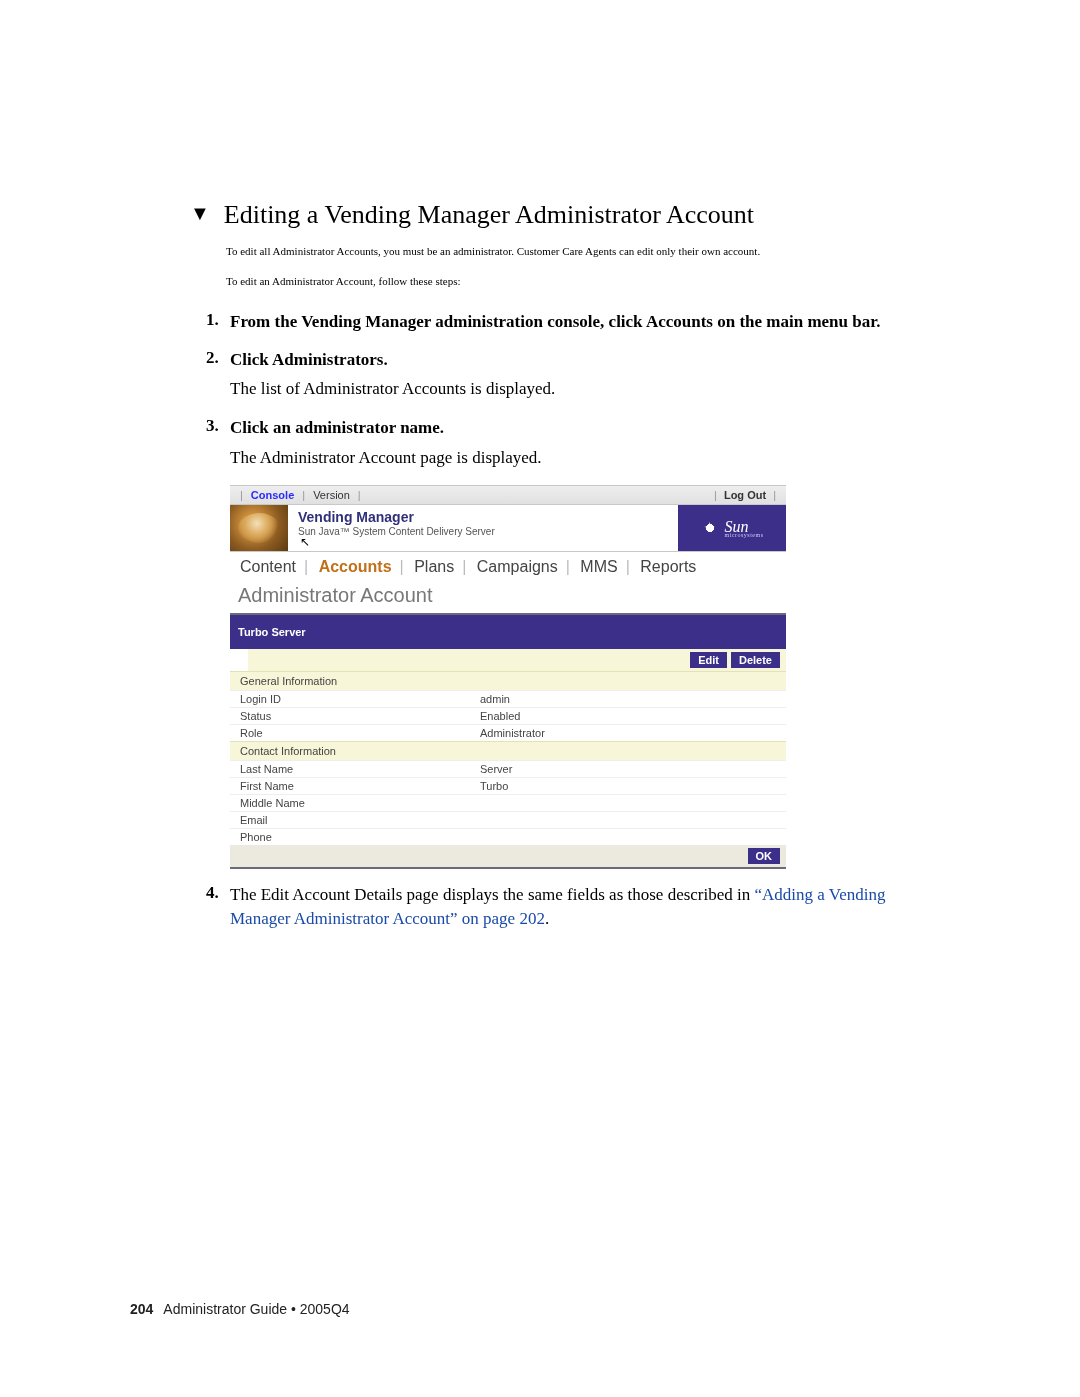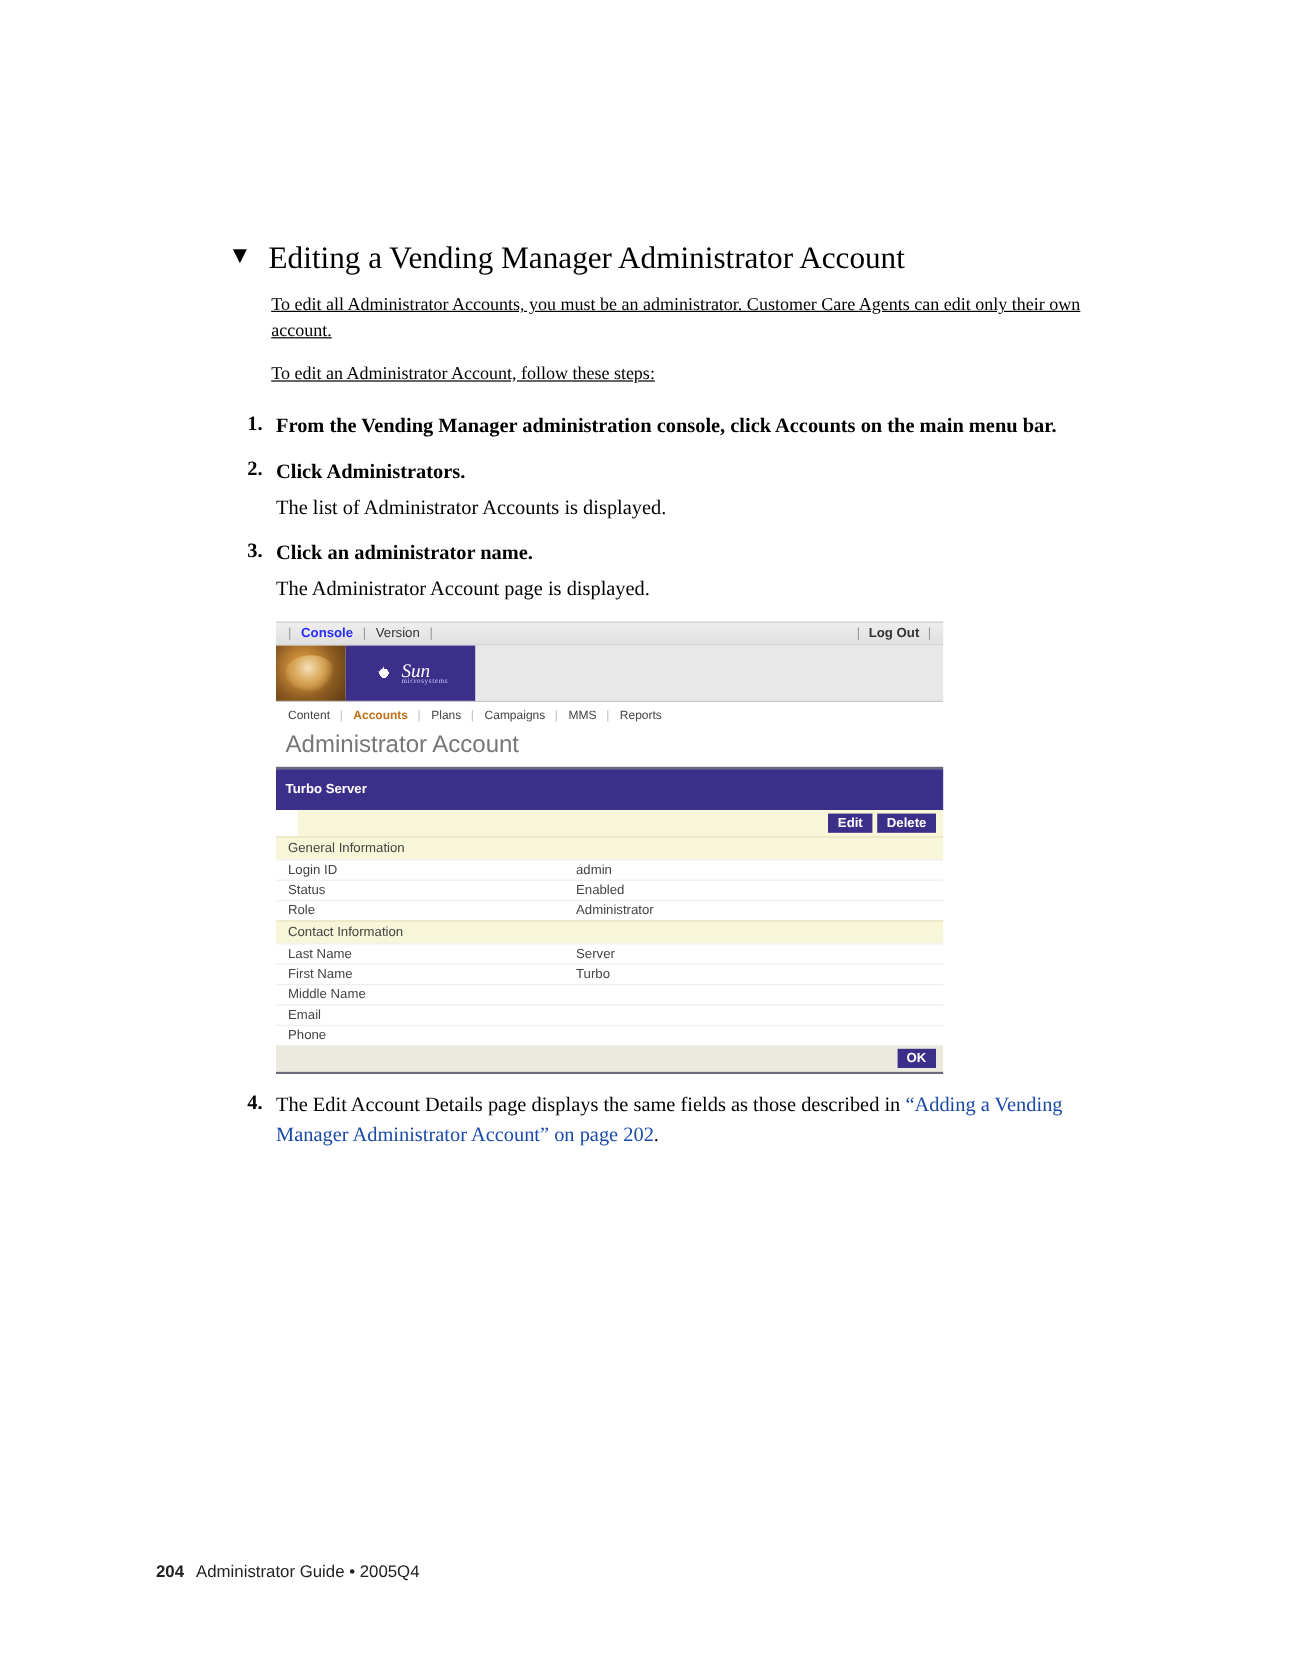--- a/index.html
+++ b/index.html
@@ -28,25 +28,24 @@
     line-height: 1;
     position: relative;
     top: -2px;
   }
   h1.section-title {
     font-size: 26px;
     font-weight: 400;
     margin: 0;
   }
   .body-para {
-    font-size: 15px;
+    font-size: 11px;
     line-height: 1.45;
     margin: 14px 0 0 96px;
     max-width: 710px;
-    text-decoration: underline;
   }
   ol.steps {
     list-style: none;
     margin: 20px 0 0 76px;
     padding: 0;
     max-width: 730px;
     counter-reset: step;
   }
   ol.steps > li {
     counter-increment: step;
@@ -163,21 +162,21 @@
     background: radial-gradient(circle, #fff 30%, transparent 31%);
     position:relative;
   }
   .sun-glyph::before{
     content:"✦"; position:absolute; inset:0; display:flex; align-items:center; justify-content:center; color:#fff; font-size:14px; font-style:normal;
   }
   .sun-sub { font-size: 6px; color:#cfc8fa; display:block; margin-top:-4px; letter-spacing:0.5px; font-style:normal; text-align:center;}
 
   .app-nav {
     padding: 6px 10px 4px 10px;
-    font-size: 10px;
+    font-size: 16px;
   }
   .app-nav a { text-decoration: none; color: #444; margin-right: 2px; }
   .app-nav .sep { color: #bbb; margin: 0 6px; }
   .app-nav a.active { color: #c07018; font-weight: bold; }
 
   .app-page-title {
     font-size: 20px;
     color: #777;
     font-weight: 400;
     padding: 4px 8px 6px 8px;
@@ -280,20 +279,25 @@
           </div>
           <div class="topbar-right">
             <span class="sep">|</span>
             <a>Log Out</a>
             <span class="sep">|</span>
           </div>
         </div>
 
         <div class="app-header">
           <div class="header-logo"></div>
+          <div class="header-mid">
+            <div class="title">Vending Manager</div>
+            <div class="subtitle">Sun Java™ System Content Delivery Server</div>
+            <span class="cursor-icon">↖</span>
+          </div>
           <div class="header-right">
             <div class="sun-mark">
               <span class="sun-glyph"></span>
               <span>
                 <span>Sun</span>
                 <span class="sun-sub">microsystems</span>
               </span>
             </div>
           </div>
         </div>

